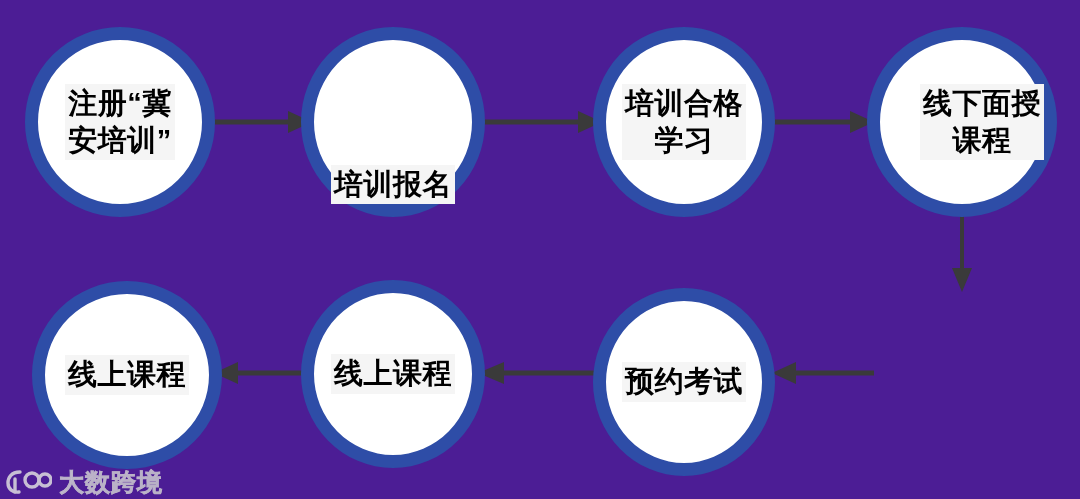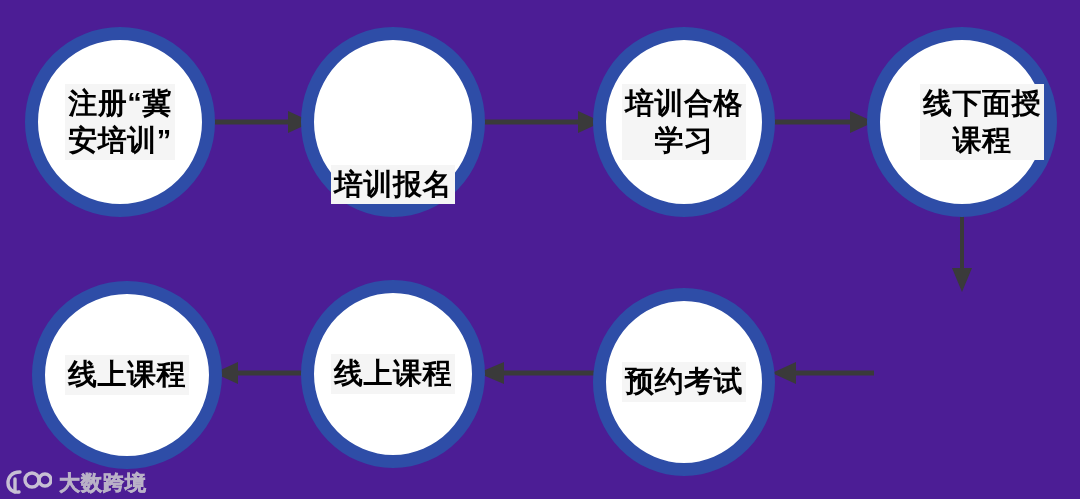--- a/index.html
+++ b/index.html
@@ -59,21 +59,21 @@
     display: flex;
     align-items: center;
     gap: 7px;
     z-index: 5;
     opacity: 0.82;
   }
   #watermark .wm-mark {
     display: block;
   }
   #watermark .wm-text {
-    font-size: 21px;
+    font-size: 25px;
     font-weight: 700;
     color: #e3e3e3;
     letter-spacing: 1px;
     line-height: 1;
     font-family: "Liberation Sans", "DejaVu Sans", sans-serif;
     -webkit-text-stroke: 0.6px #d2d2d2;
   }
 </style>
 </head>
 <body>

